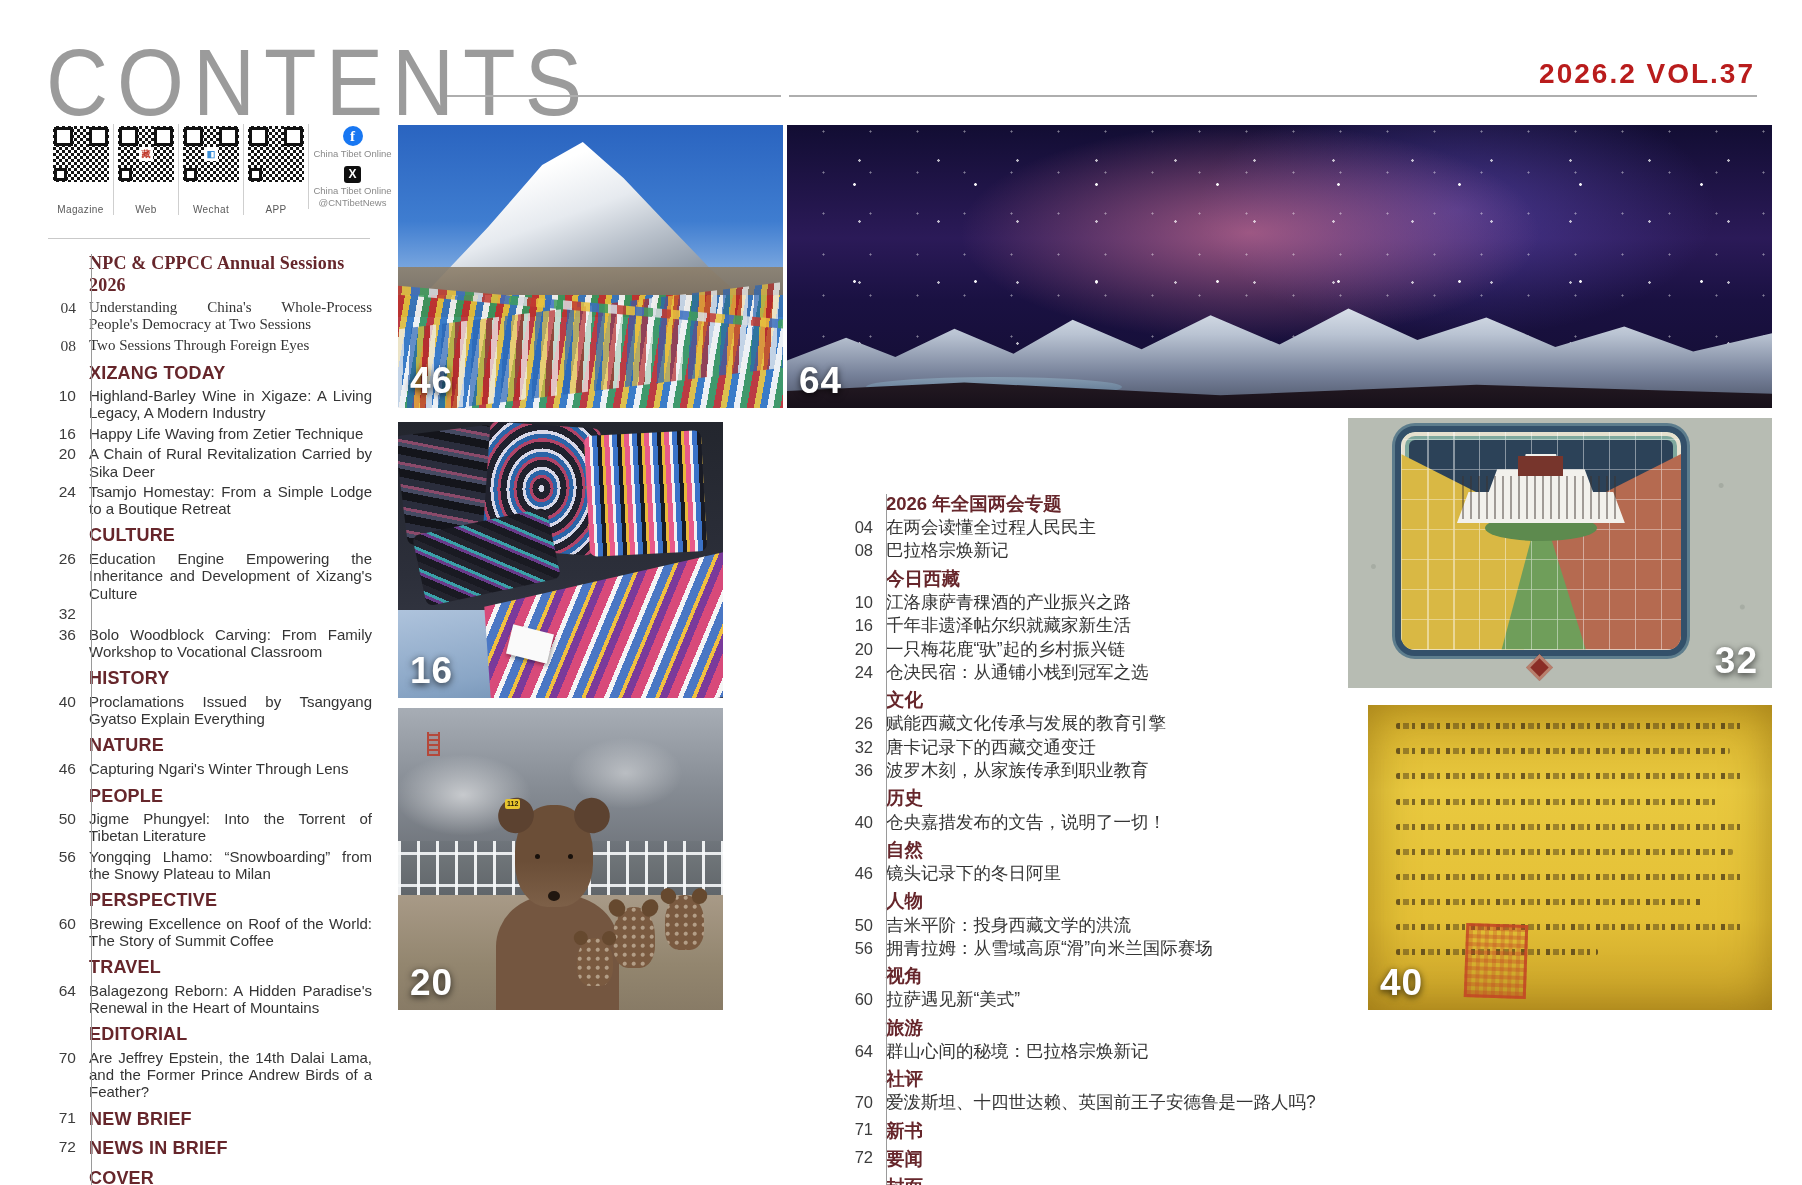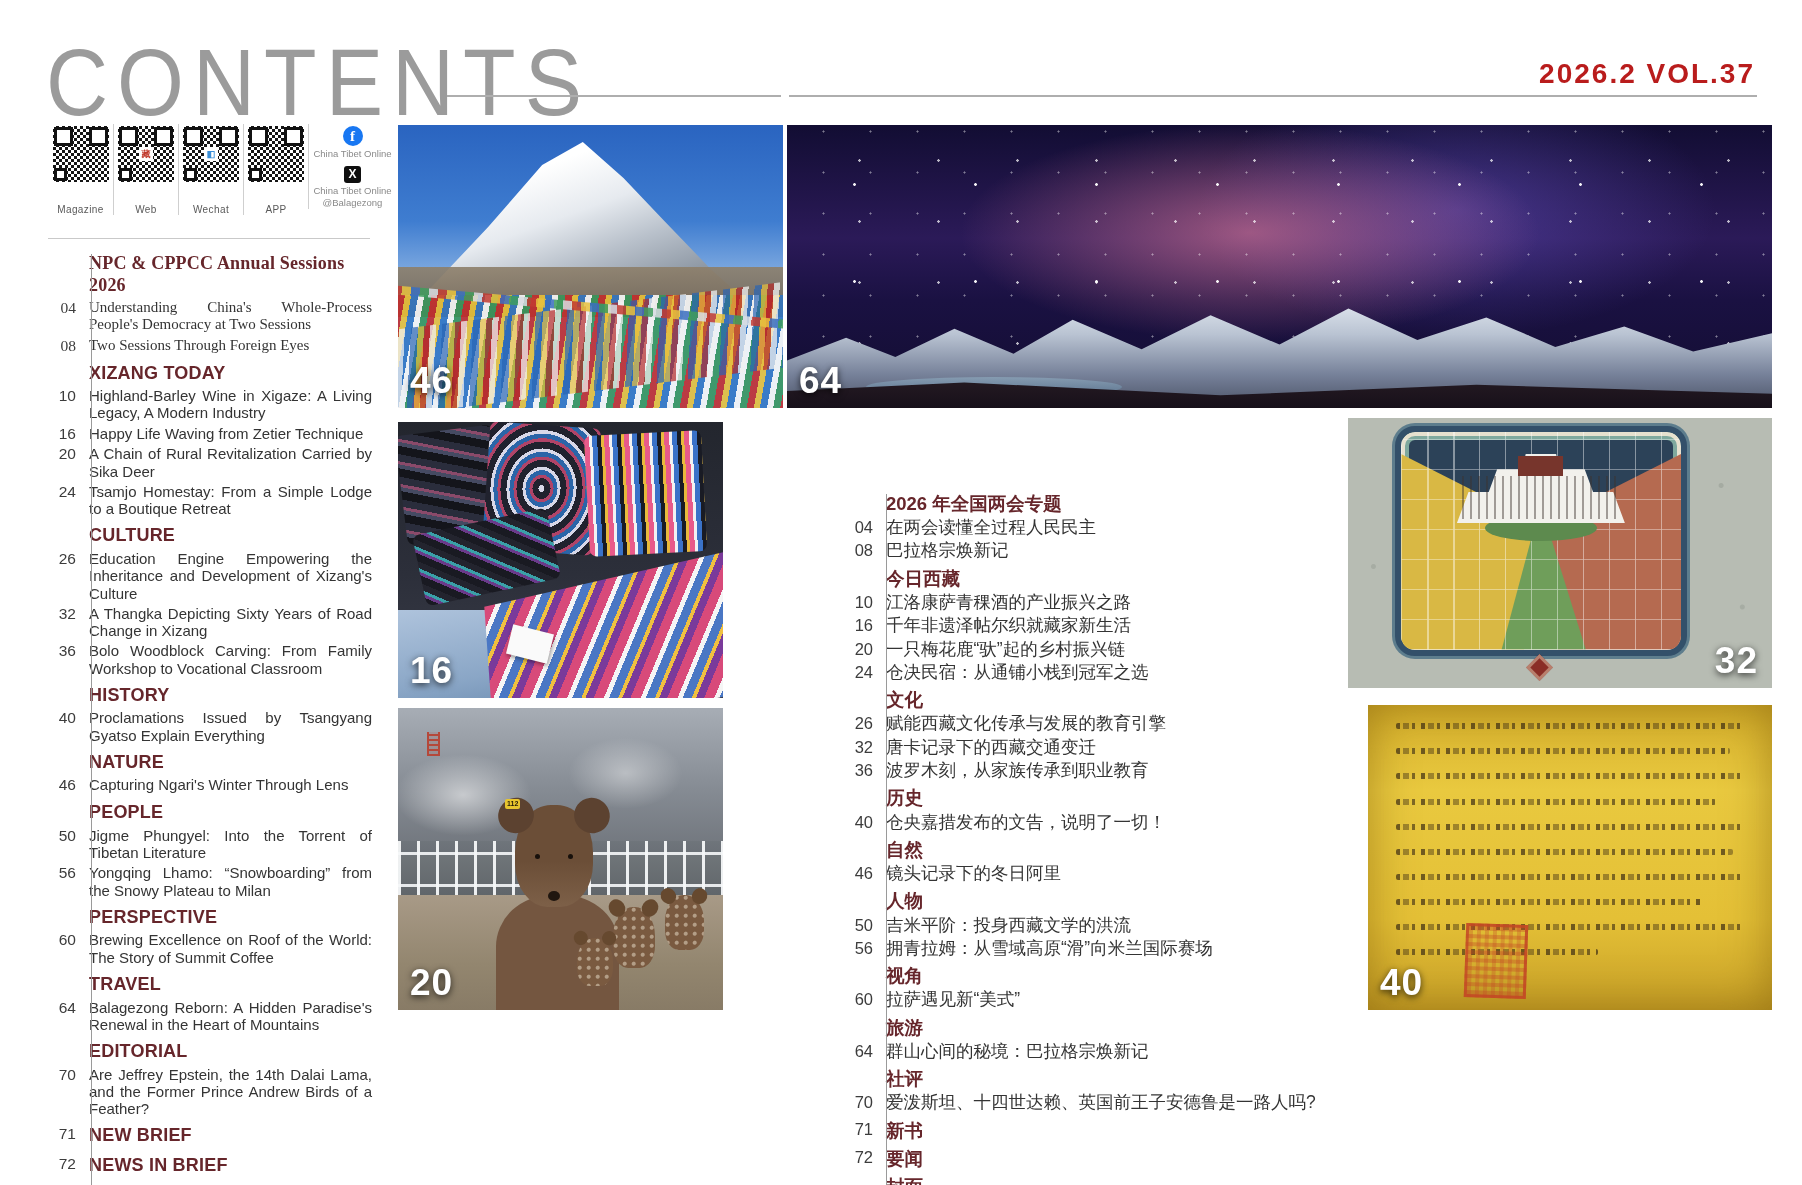--- a/index.html
+++ b/index.html
@@ -243,21 +243,21 @@
       <div class="qr">
           <div class="fp3"></div>
         </div>
       <div class="qr-label">APP</div>
     </div>
     <div class="social-cell">
       <div class="fb-icon">f</div>
       <div class="soc-label">China Tibet Online</div>
       <div class="x-icon">X</div>
       <div class="soc-label">China Tibet Online</div>
-      <div class="soc-label">@Balagezong</div>
+      <div class="soc-label">@CNTibetNews</div>
     </div>
   </div>
   <div class="toprule"></div>
 
   <div class="toc toc-en">
     <div class="sec">
       <div class="row">
           <span class="num"></span>
           <span class="hdl">NPC &amp; CPPCC Annual Sessions 2026</span>
         </div>
@@ -296,21 +296,20 @@
       <div class="row">
           <span class="num"></span>
           <span class="hdl">CULTURE</span>
         </div>
       <div class="row">
           <span class="num">26</span>
           <span class="ttl">Education Engine Empowering the Inheritance and Development of Xizang's Culture</span>
         </div>
       <div class="row">
           <span class="num">32</span>
-          <span class="ttl">A Thangka Depicting Sixty Years of Road Change in Xizang</span>
         </div>
       <div class="row">
           <span class="num">36</span>
           <span class="ttl">Bolo Woodblock Carving: From Family Workshop to Vocational Classroom</span>
         </div>
     </div>
     <div class="sec">
       <div class="row">
           <span class="num"></span>
           <span class="hdl">HISTORY</span>

